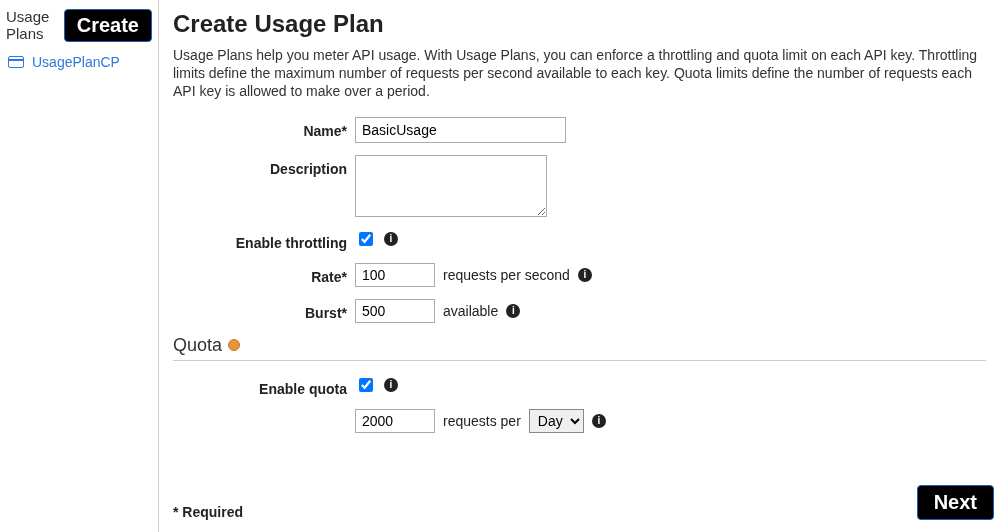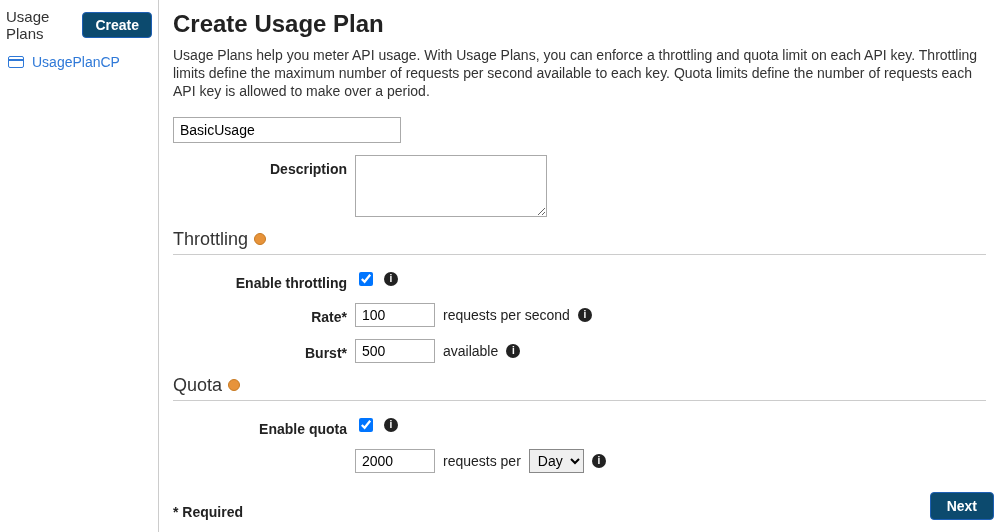--- a/index.html
+++ b/index.html
@@ -1,34 +1,34 @@
 <!DOCTYPE html>
 <html><head>
 <meta charset="utf-8">
 <style>
   * { box-sizing: border-box; }
   html, body { margin:0; padding:0; font-family: "Helvetica Neue", Arial, sans-serif; color:#222; font-size:14px; }
   body { width:1000px; height:532px; overflow:hidden; display:flex; }
   .sidebar { width:159px; border-right:1px solid #ccc; padding:6px 6px 10px 6px; display:flex; flex-direction:column; flex:0 0 159px;}
   .sb-head { display:flex; align-items:center; justify-content:space-between; padding:2px 0 8px 0; }
   .sb-title { font-size:15px; font-weight:400; color:#333; }
-  .btn-blue { display:inline-flex; align-items:center; justify-content:center; background:#0c4a6e; color:#fff; border:1px solid #1d5fb4; border-radius:4px; font-weight:600; font-size:14px; cursor:pointer; }
+  .btn-blue { display:inline-flex; align-items:center; justify-content:center; background:#000000; color:#fff; border:1px solid #1d5fb4; border-radius:4px; font-weight:600; font-size:20px; cursor:pointer; }
   .btn-create { padding:4px 12px; }
   .sb-item { display:flex; align-items:center; gap:8px; padding:4px 4px 4px 2px; cursor:pointer; }
   .sb-item span.link { color:#2f79d8; font-size:14px; }
   .card-icon svg { display:block; }
 
   .main { flex:1; padding:4px 14px 10px 14px; overflow:hidden; position:relative;}
   .page-title { font-size:24px; font-weight:700; margin:6px 0 8px 0; color:#222;}
   .intro { font-size:14px; color:#333; line-height:1.3; margin-bottom:16px; }
 
   .form-row { display:flex; align-items:flex-start; margin-bottom:12px; }
   .form-label { width:182px; text-align:right; padding-right:8px; font-weight:600; color:#222; padding-top:6px; }
   .form-control-area { flex:1; display:flex; align-items:center; gap:8px; }
-  input[type=text].text-input { border:1px solid #aaa; padding:4px 6px; font-size:14px; width:228px; }
+  input[type=text].text-input { border:1px solid #aaa; padding:4px 6px; font-size:14px; width:211px; }
   input[type=text].small-input { border:1px solid #aaa; padding:3px 6px; font-size:14px; width:80px; }
   textarea.text-area { border:1px solid #aaa; padding:4px 6px; font-size:14px; width:192px; height:62px; resize:both; }
   .suffix { font-size:14px; color:#222; }
   .info-icon { display:inline-flex; width:14px; height:14px; border-radius:50%; background:#222; color:#fff; align-items:center; justify-content:center; font-size:10px; font-weight:700; line-height:1; cursor:default;}
   .info-icon::before{content:"i";}
 
   .section-head { display:flex; align-items:center; gap:6px; border-bottom:1px solid #ccc; padding-bottom:4px; margin-top:6px; margin-bottom:14px;}
   .section-title { font-size:18px; font-weight:400; color:#333; }
   .gear-dot { width:12px; height:12px; border-radius:50%; background:#e7933a; border:1px solid #c77a22; }
 
@@ -56,35 +56,32 @@
     </span>
     <span class="link">UsagePlanCP</span>
   </div>
 </div>
 
 <div class="main">
   <div class="page-title">Create Usage Plan</div>
   <div class="intro">Usage Plans help you meter API usage. With Usage Plans, you can enforce a throttling and quota limit on each API key. Throttling limits define the maximum number of requests per second available to each key. Quota limits define the number of requests each API key is allowed to make over a period.</div>
 
   <div class="form-row">
+    <div class="form-label">Name*</div>
     <div class="form-control-area">
       <input type="text" class="text-input" value="BasicUsage" style="">
     </div>
   </div>
   <div class="form-row">
     <div class="form-label">Description</div>
     <div class="form-control-area">
       <textarea class="text-area" style=""></textarea>
     </div>
   </div>
 
-  <div class="section-head">
-    <span class="section-title">Throttling</span>
-    <span class="gear-dot"></span>
-  </div>
 
   <div class="form-row">
     <div class="form-label">Enable throttling</div>
     <div class="form-control-area">
       <input type="checkbox" checked="" class="checkbox" style="">
       <span class="info-icon"></span>
     </div>
   </div>
   <div class="form-row">
     <div class="form-label">Rate*</div>

